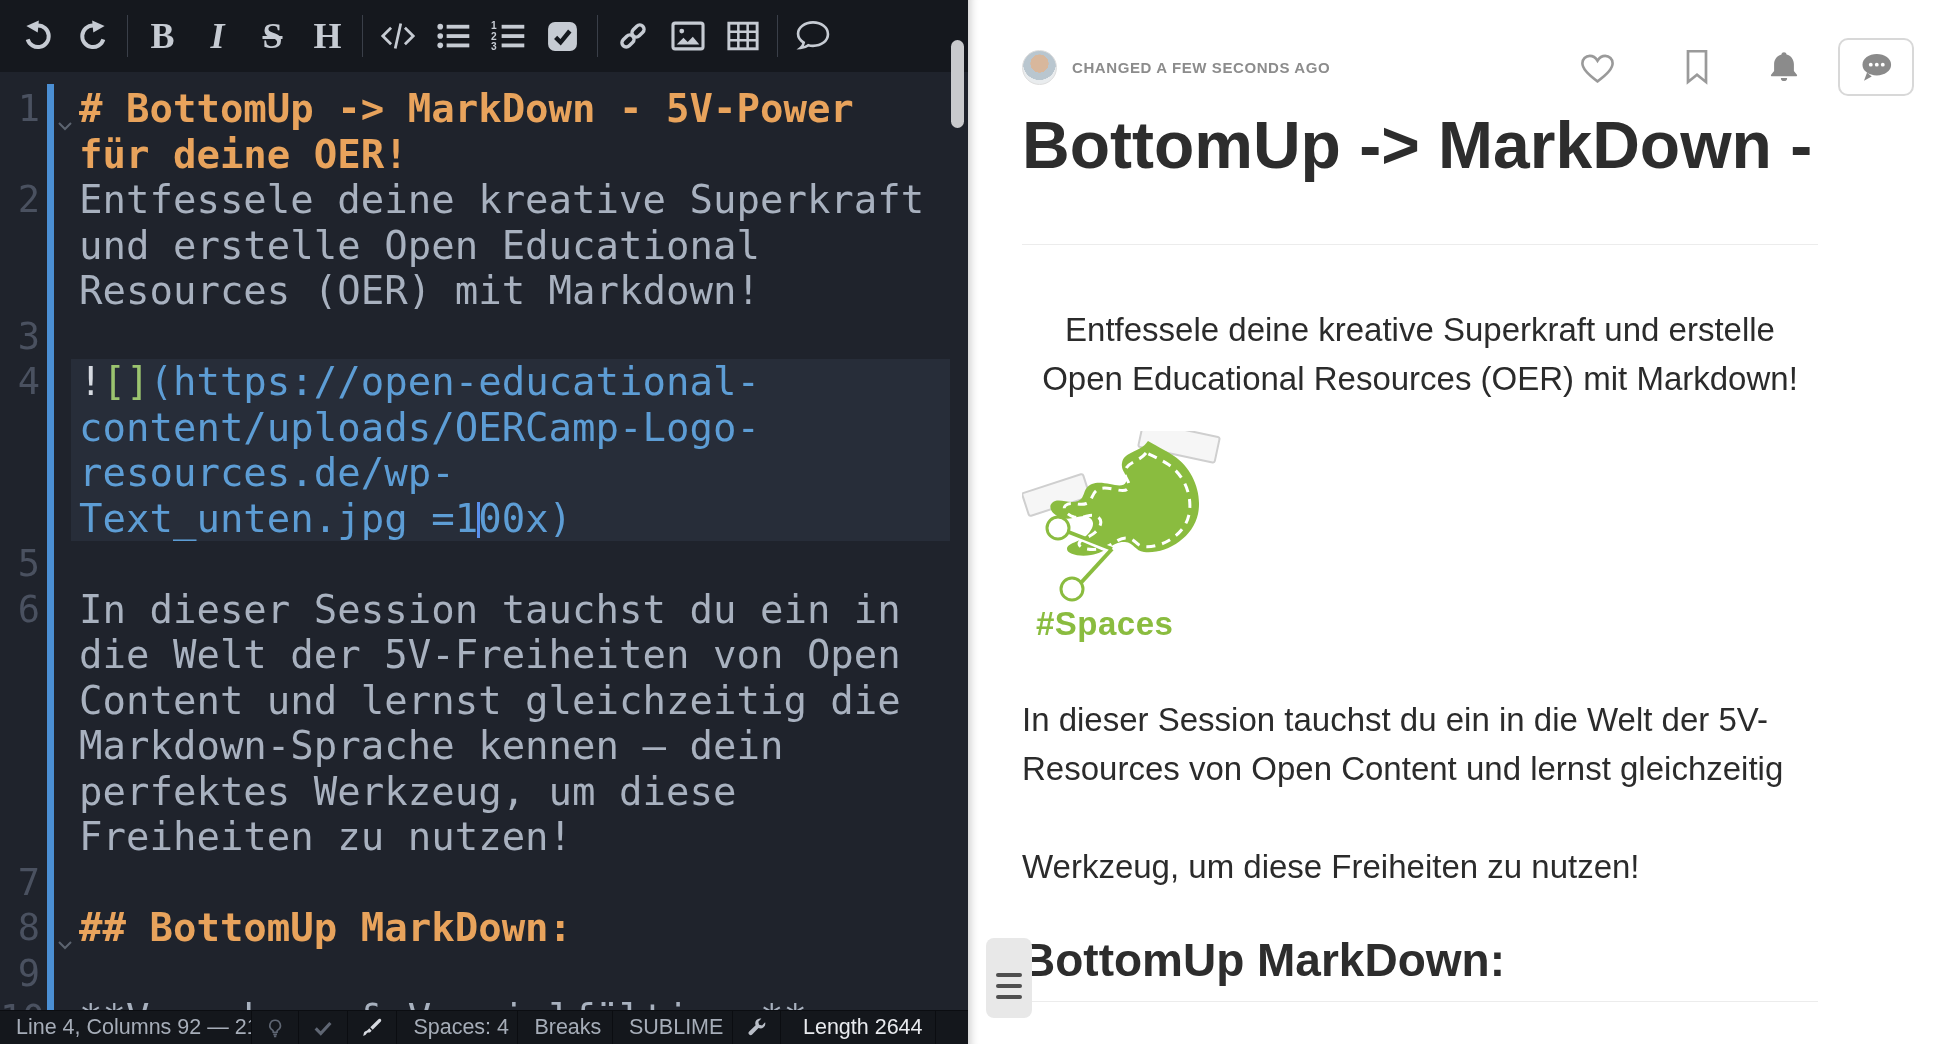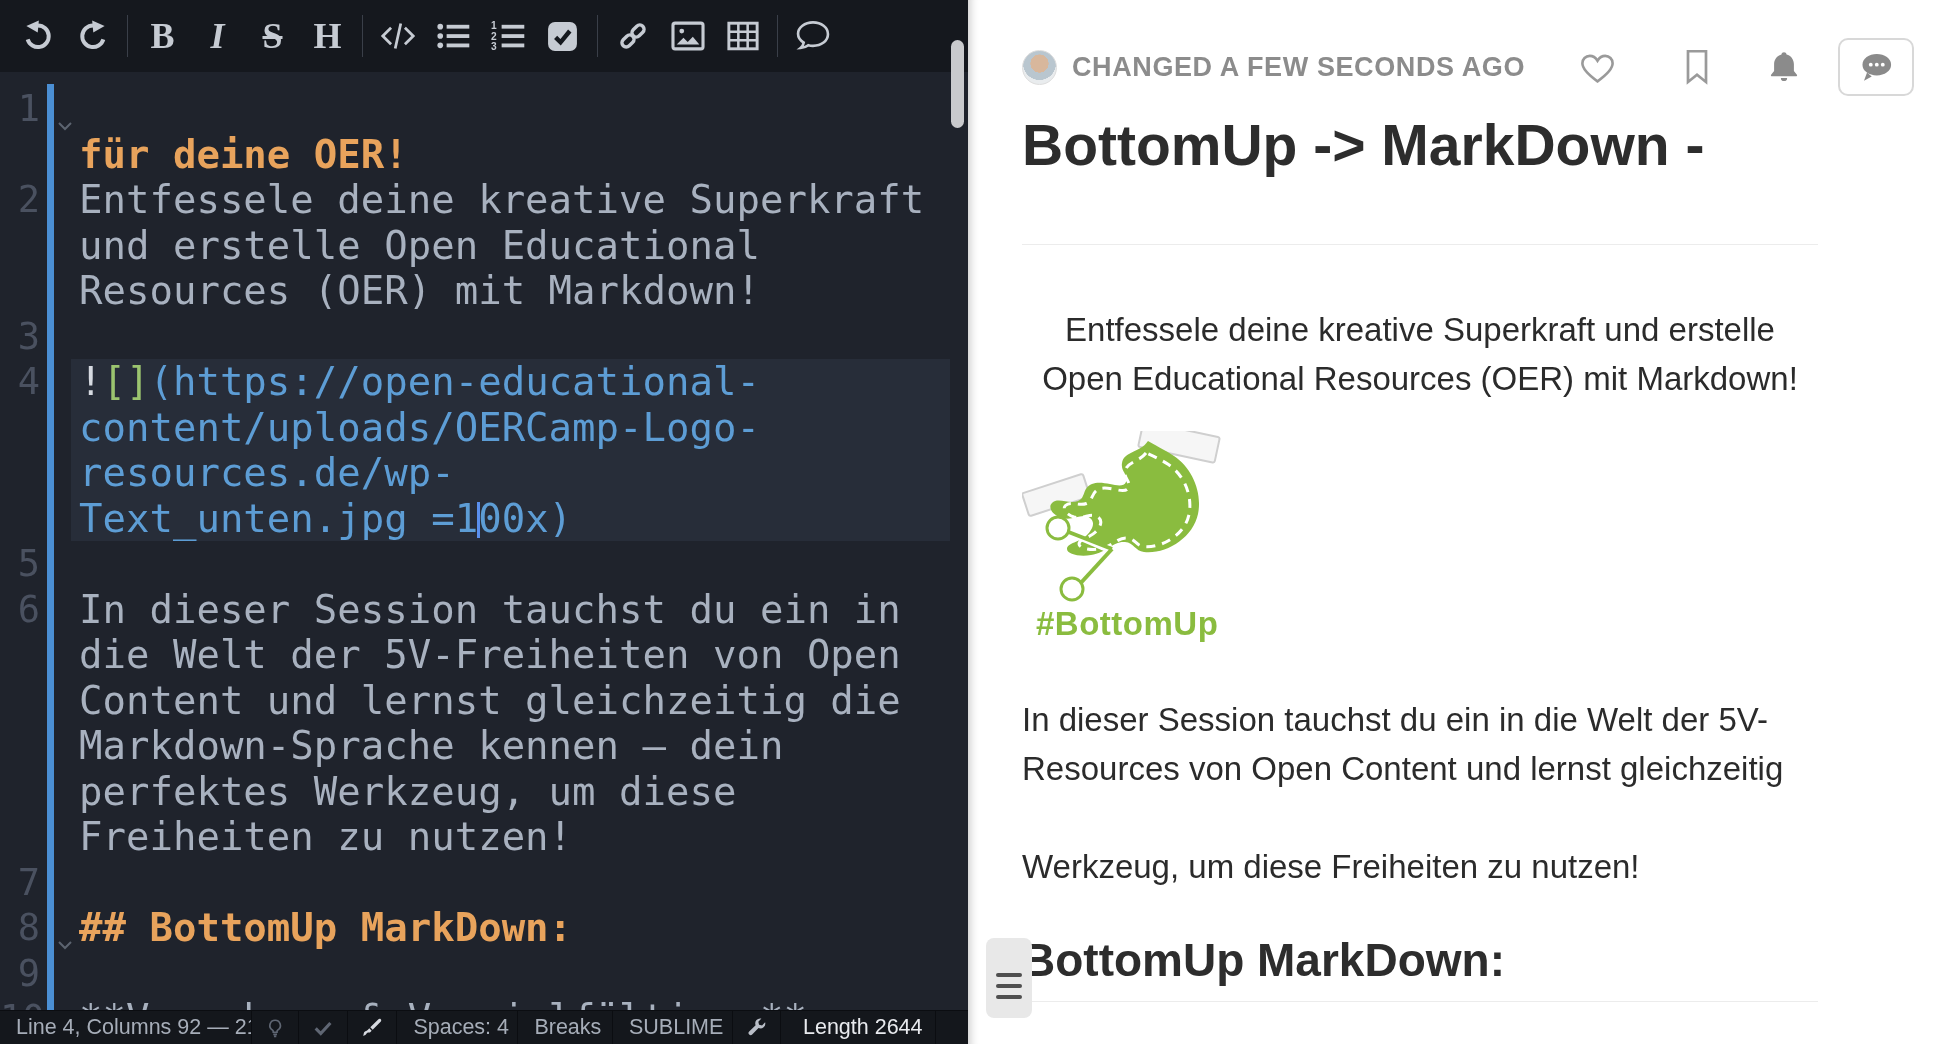--- a/index.html
+++ b/index.html
@@ -55,31 +55,31 @@
   .st-pos{width:252px;flex:none;padding-left:16px;}
   .st-len{color:#e8eaee;padding:16px 22px;}
   .st-fill{flex:1;border-right:none;}
 
   
   .preview-pane{position:absolute;left:968px;top:0;right:0;bottom:0;background:#fff;
     box-shadow:inset 12px 0 10px -10px rgba(0,0,0,.22);}
   .pv-header{position:absolute;left:54px;right:24px;top:38px;height:58px;display:flex;align-items:center;}
   .avatar{width:35px;height:35px;border-radius:50%;flex:none;border:1px solid #ddd;
     background:radial-gradient(circle at 50% 38%, #d8b79c 0 34%, #b9c6cf 35% 62%, #e9ecee 63%);}
-  .changed{margin-left:15px;color:var(--pv-gray);font-weight:bold;font-size:27px;letter-spacing:.6px;}
+  .changed{margin-left:15px;color:var(--pv-gray);font-weight:bold;font-size:15px;letter-spacing:.6px;}
   .pv-actions{margin-left:auto;display:flex;align-items:center;}
   .pv-icon{background:none;border:none;color:var(--pv-icon);cursor:pointer;display:flex;align-items:center;}
   .pv-icon.heart{margin-right:66px;}
   .pv-icon.bookmark{margin-right:54px;}
   .pv-icon.bell{margin-right:36px;color:#8b8b8b;}
   .comment-btn{width:76px;height:58px;border:2px solid #d8d8d8;border-radius:10px;background:#fff;
     display:flex;align-items:center;justify-content:center;color:#8a8a8a;cursor:pointer;}
 
   .pv-content{position:absolute;left:54px;top:112px;width:796px;color:var(--pv-text);}
-  .pv-h1{font-size:57px;line-height:66px;font-weight:bold;color:#2d2d2d;
+  .pv-h1{font-size:66px;line-height:66px;font-weight:bold;color:#2d2d2d;
     padding-bottom:66px;border-bottom:1px solid #ececec;}
   .pv-p{font-size:33px;line-height:49px;color:#2b2b2b;}
   .pv-p1{margin-top:60px;text-align:center;}
   .pv-p2{margin-top:52px;}
   .pv-logo{margin-top:28px;width:200px;}
   .logo-caption{color:var(--pv-green);font-weight:bold;font-size:33px;letter-spacing:.5px;margin-top:-2px;padding-left:14px;}
   .pv-h2{margin-top:42px;font-size:46px;line-height:54px;font-weight:bold;color:#2d2d2d;
     padding-bottom:14px;border-bottom:1px solid #ececec;}
 
   .toc-tab{position:absolute;left:18px;top:938px;width:46px;height:80px;background:#e8e8e8;
@@ -200,21 +200,21 @@
             </svg>
           </span>
         </button>
       </div>
 
     <div class="code-area">
       <div class="bluebar"></div>
       <div class="code-lines" id="codeLines">
           <div class="crow"><span class="ln">1</span><span class="chev"><svg width="20" height="20" viewBox="0 0 20 20" fill="none" stroke="currentColor" stroke-width="2">
                 <path d="M4 7l6 6 6-6"></path>
-              </svg></span></div>
+              </svg></span><span class="txt"><span class="sg-orange"># BottomUp -&gt; MarkDown - 5V-Power</span></span></div>
           <div class="crow"><span class="txt"><span class="sg-orange">für deine OER!</span></span></div>
           <div class="crow"><span class="ln">2</span><span class="txt"><span class="sg-fg">Entfessele deine kreative Superkraft</span></span></div>
           <div class="crow"><span class="txt"><span class="sg-fg">und erstelle Open Educational</span></span></div>
           <div class="crow"><span class="txt"><span class="sg-fg">Resources (OER) mit Markdown!</span></span></div>
           <div class="crow"><span class="ln">3</span><span class="txt"></span></div>
           <div class="crow active"><span class="ln">4</span><span class="txt"><span class="sg-white">!</span><span class="sg-green">[]</span><span class="sg-blue">(https://open-educational-</span></span></div>
           <div class="crow active"><span class="txt"><span class="sg-blue">content/uploads/OERCamp-Logo-</span></span></div>
           <div class="crow active"><span class="txt"><span class="sg-blue">resources.de/wp-</span></span></div>
           <div class="crow active"><span class="txt"><span class="sg-blue">Text_unten.jpg =1</span><span class="caret"></span><span class="sg-blue">00x)</span></span></div>
           <div class="crow"><span class="ln">5</span><span class="txt"></span></div>
@@ -315,21 +315,21 @@
           <path fill="none" stroke="#fff" stroke-width="3" stroke-dasharray="9 7" d="M124 22c-7 9-19 9-21 18-1.3 7.5 6 10.5 3.5 16.5-3.5 8-19-2.5-29.5 1.5-8.5 3.5-5.5 12-12.5 14.5-7.5 3-16-3-21 2-4 4 2 9.5 8.5 11.5 10 2.5 17-5 24 0 5.5 4 2 10.5-2.5 15-6 6-16.5 7-16.5 12 0 4 10 6.5 20 5 13.5-2 18.5-12 28.5-11 7.5.7 8.5 7.5 16 8.5 18.5 2 41.5-12 45.5-32 3.8-19-5-39.5-20.5-50-7.5-5-17.5-9.5-22-11.5z"></path>
 
           <g stroke="#8abc3f" stroke-width="3" fill="#fff">
             <path d="M88 120 L46 102 M88 120 L58 153" stroke-linecap="round" stroke-width="5" stroke="#fff"></path>
             <path d="M90 118 L44 100" stroke-width="4"></path>
             <path d="M90 118 L56 155" stroke-width="4"></path>
             <circle cx="36" cy="97" r="11"></circle>
             <circle cx="50" cy="158" r="11"></circle>
           </g>
         </svg>
-        <div class="logo-caption">#BottomUp</div>
+        <div class="logo-caption">#Spaces</div>
       </div>
 
       <p class="pv-p pv-p2"><span>In dieser Session tauchst du ein in die Welt der 5V-</span><br><span>Resources von Open Content und lernst gleichzeitig</span><br><br><span>Werkzeug, um diese Freiheiten zu nutzen!</span></p>
 
       <h2 class="pv-h2">BottomUp MarkDown:</h2>
     </div>
 
     <button class="toc-tab">
       <i></i>
         <i></i>

